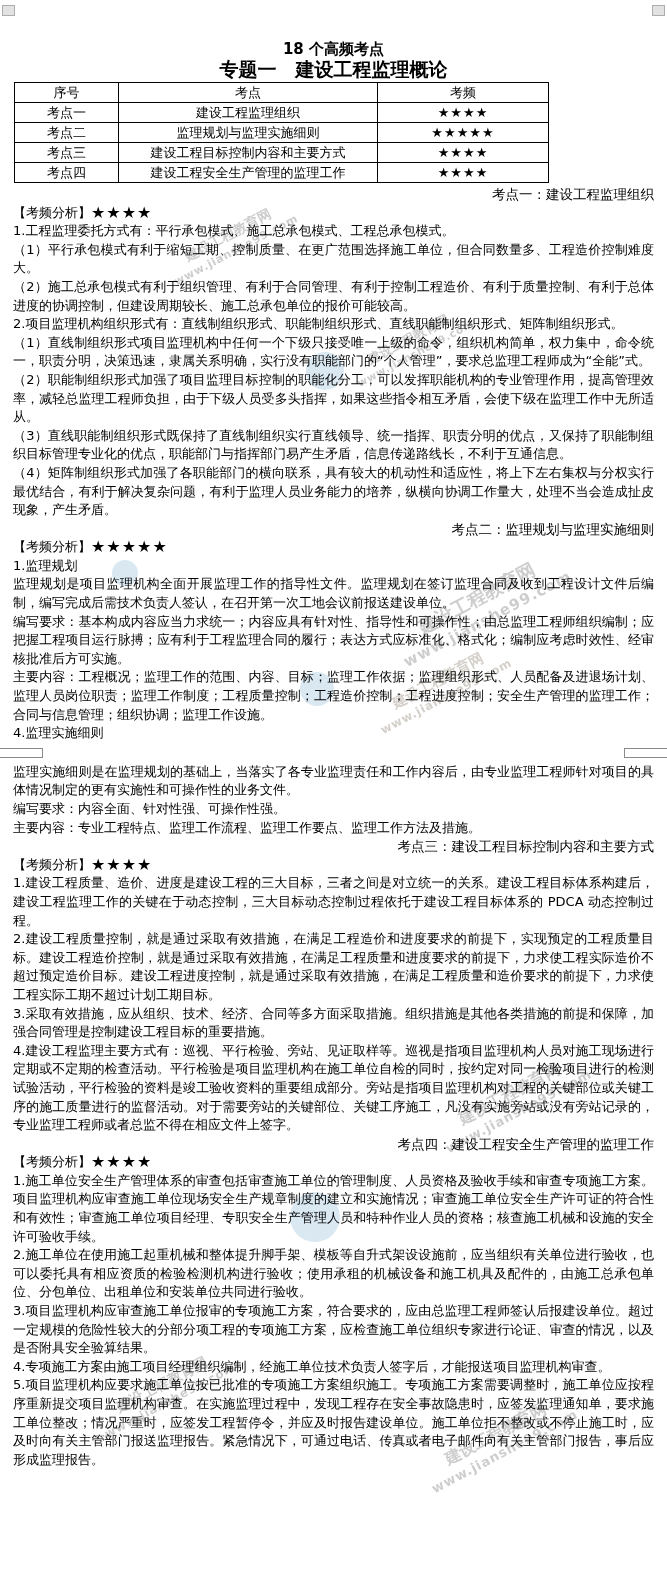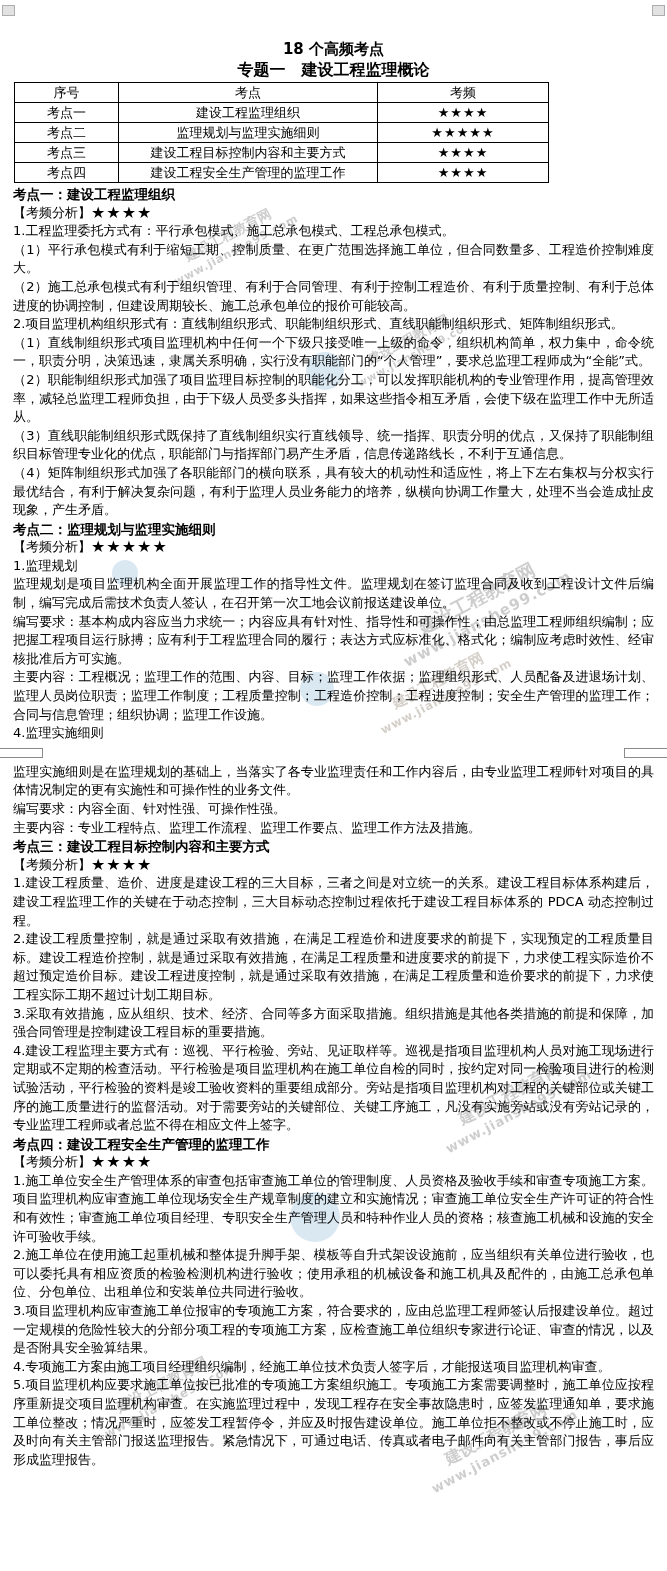--- a/index.html
+++ b/index.html
@@ -2,29 +2,29 @@
 <html><head>
 <meta charset="utf-8">
 <style>
   html,body{margin:0;padding:0;}
   body{
     width:667px;height:1571px;background:#ffffff;position:relative;overflow:hidden;
     font-family:"DejaVu Sans","Liberation Sans",sans-serif;color:#000;
   }
   .content{position:relative;z-index:2;padding:6px 13px 0 13px;margin-top:32px;}
   .doc-title{font-size:15px;font-weight:bold;text-align:center;margin:2px 0 1px 0;line-height:19px;}
-  .doc-subtitle{font-size:16px;font-weight:bold;text-align:center;margin:0 0 3px 0;line-height:19px;}
+  .doc-subtitle{font-size:19px;font-weight:bold;text-align:center;margin:0 0 3px 0;line-height:19px;}
   table.kp{border-collapse:collapse;table-layout:fixed;width:518px;margin:0 0 2px 1px;}
   table.kp th,table.kp td{
     border:1.6px solid #000;font-weight:normal;text-align:center;
     font-size:13px;padding:0 5px;height:19px;line-height:17px;overflow:hidden;white-space:nowrap;
   }
   table.kp .c0{width:93px;} table.kp .c1{width:248px;} table.kp .c2{width:160px;}
   td.stars,span.stars{font-size:15px;letter-spacing:1px;font-weight:bold;}
-  .sec-heading{font-size:13.5px;font-weight:bold;margin:0;line-height:18.6px;}
+  .sec-heading{font-size:13.5px;font-weight:normal;margin:0;line-height:18.6px;text-align:right;}
   .freq-line{font-size:13px;line-height:18.6px;}
   .freq-line .stars{font-size:16px;vertical-align:-1px;}
   p.body{margin:0;font-size:13px;line-height:18.6px;text-align:justify;word-break:break-all;}
   .page-break{position:relative;height:20px;margin:0 -13px;}
   .pb-mark{position:absolute;top:5px;width:42px;height:8px;border-top:1px solid #8a8a8a;border-bottom:1px solid #8a8a8a;}
   .pb-left{left:0;border-right:1px solid #8a8a8a;}
   .pb-right{right:0;border-left:1px solid #8a8a8a;}
   .corner{position:absolute;top:5px;width:11px;height:9px;background:#e2e2e2;border:1px solid #adadad;z-index:3;}
   .corner.tl{left:2px;} .corner.tr{right:2px;}
   

